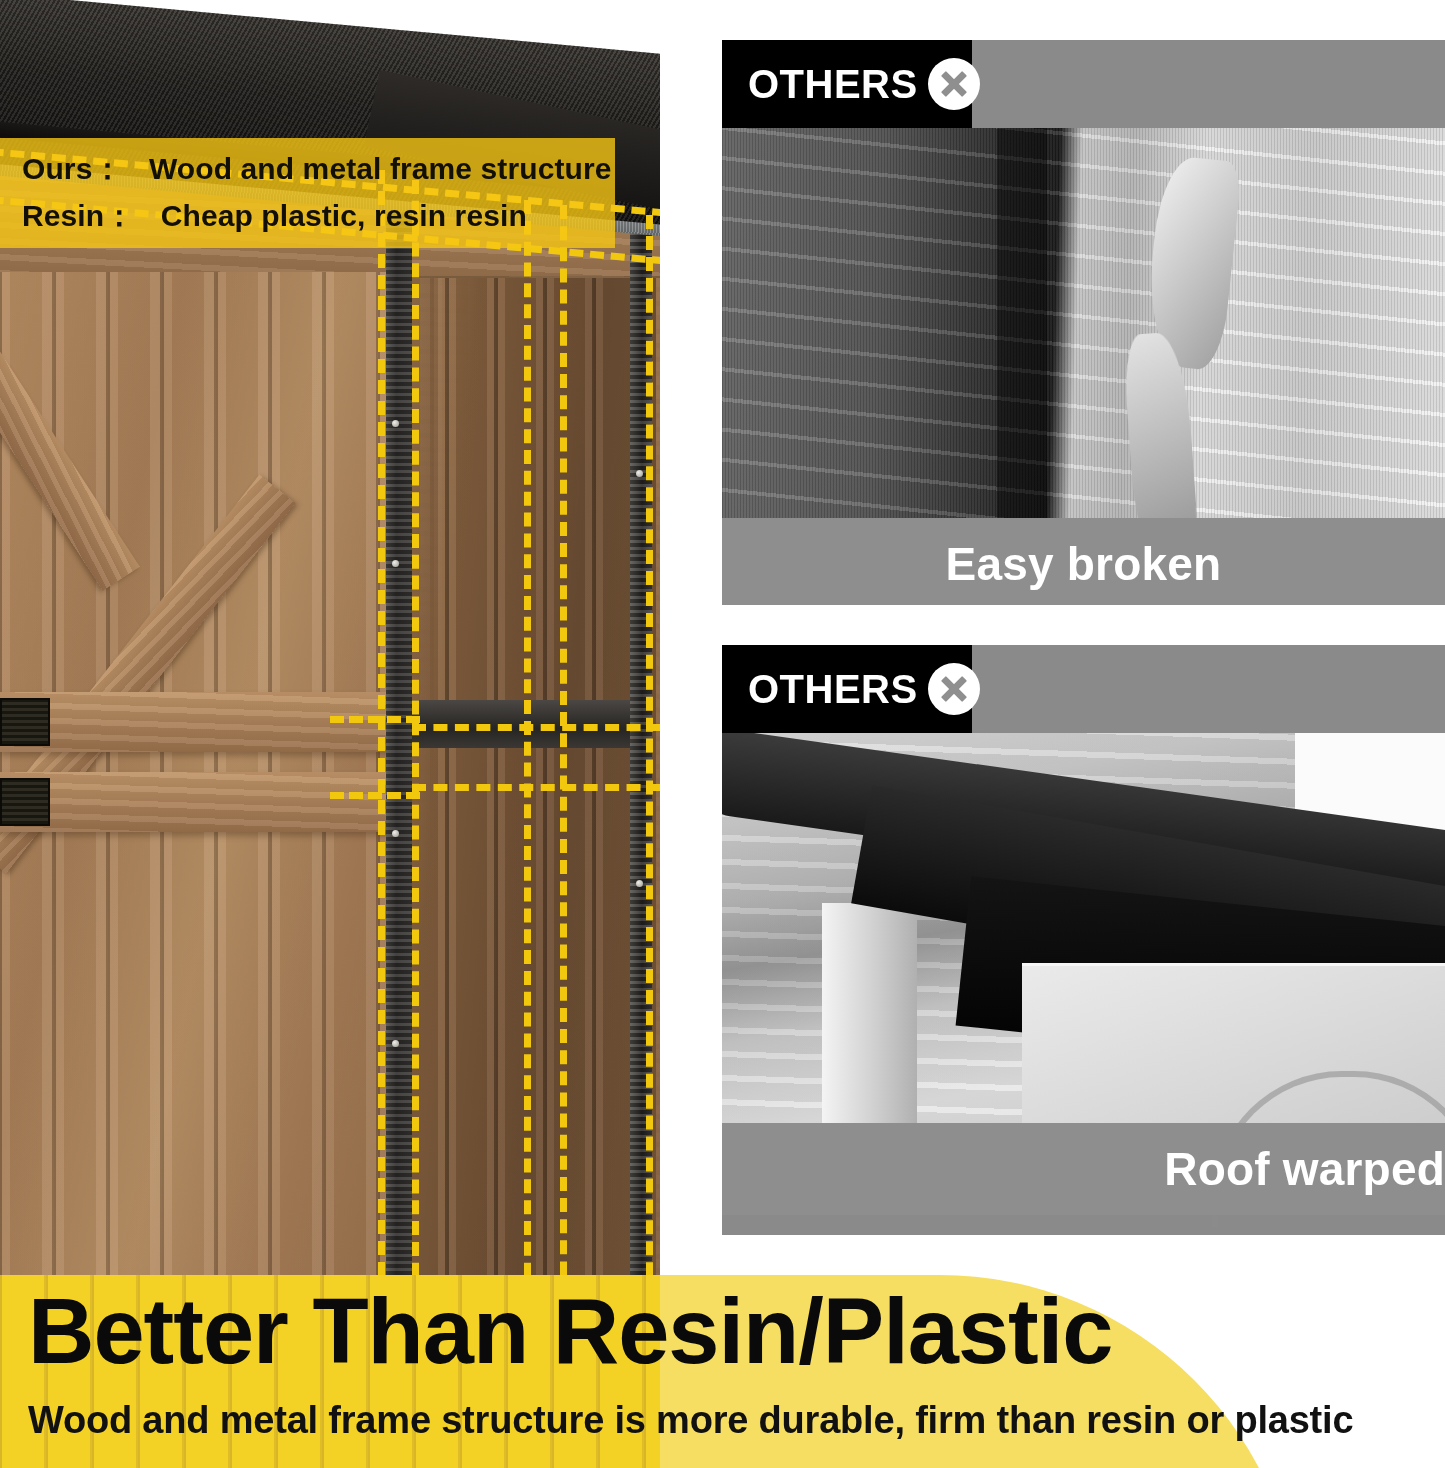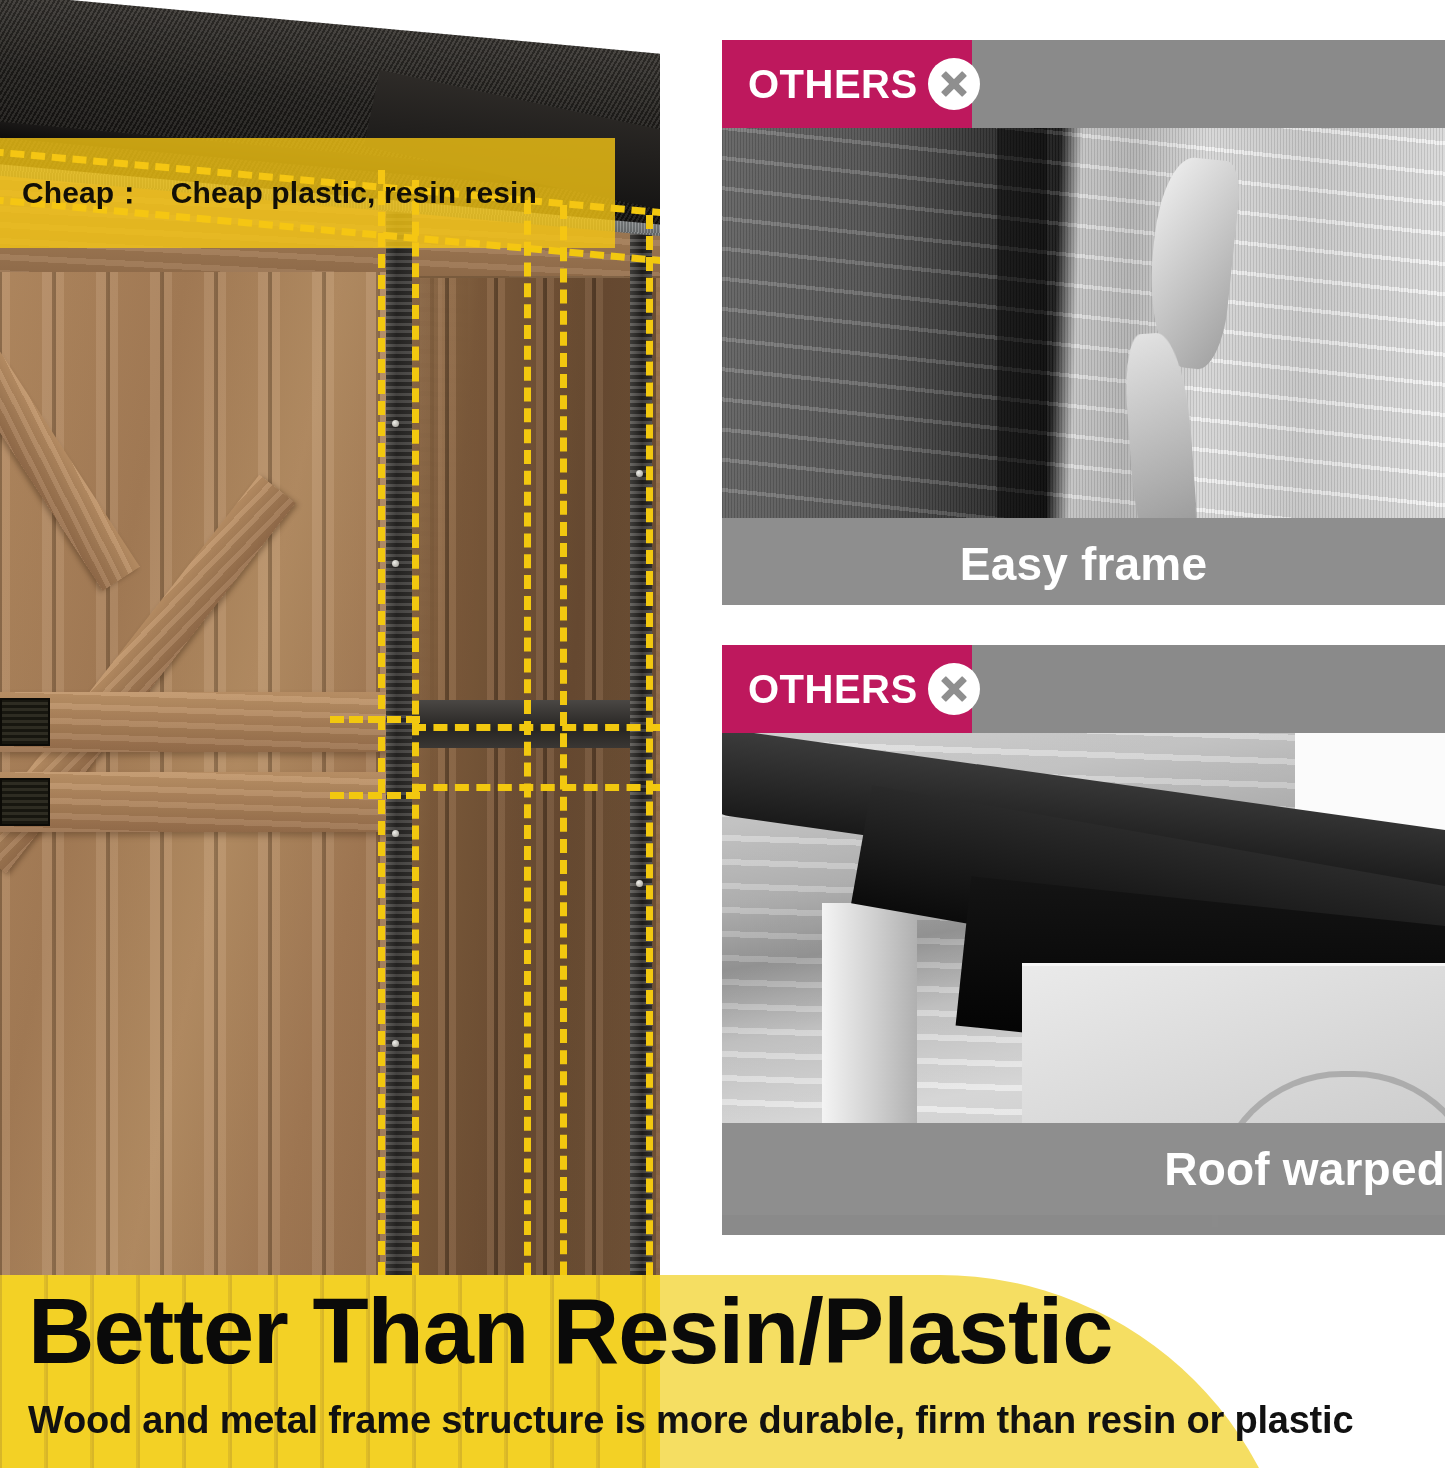--- a/index.html
+++ b/index.html
@@ -122,21 +122,21 @@
         letter-spacing:.1px;line-height:1.56;white-space:nowrap;}
   #ours-band .line .lbl{display:inline-block;min-width:0;}
   #ours-band .line .val{margin-left:18px;}
 
   
   .panel{position:absolute;left:722px;width:723px;overflow:hidden;background:#8a8a8a;}
   #panel-1{top:40px;height:565px;}
   #panel-2{top:645px;height:590px;}
 
   .badge{position:absolute;left:0;top:0;height:88px;width:250px;
-        background:#be185d;display:flex;align-items:center;gap:10px;
+        background:#000000;display:flex;align-items:center;gap:10px;
         padding-left:26px;box-sizing:border-box;z-index:4;}
   .badge .txt{color:#ffffff;font-size:40px;font-weight:700;letter-spacing:.5px;
         line-height:1;}
   .badge .xmark{width:52px;height:52px;border-radius:50%;background:#ffffff;
         position:relative;flex:none;}
   .badge .xmark::before,.badge .xmark::after{content:"";position:absolute;
         left:50%;top:50%;width:30px;height:7px;background:#8f8f8f;border-radius:1px;
         transform-origin:50% 50%;}
   .badge .xmark::before{transform:translate(-50%,-50%) rotate(45deg);}
   .badge .xmark::after{transform:translate(-50%,-50%) rotate(-45deg);}
@@ -247,37 +247,41 @@
   <div class="dash dash-v" style="left:560px;top:205px;height:1155px;"></div>
   <div class="dash dash-v" style="left:646px;top:215px;height:1145px;"></div>
   <div class="dash dash-h" style="left:330px;top:716px;width:90px;"></div>
   <div class="dash dash-h" style="left:330px;top:792px;width:90px;"></div>
   <div class="dash dash-h" style="left:412px;top:724px;width:250px;"></div>
   <div class="dash dash-h" style="left:412px;top:784px;width:250px;"></div>
   <div class="dash dash-h" style="left:330px;top:1300px;width:320px;"></div>
 
   <div id="ours-band">
     <div class="line">
-      <span class="lbl">Cheap：</span>
+      <span class="lbl">Ours：</span>
+      <span class="val">Wood and metal frame structure</span>
+    </div>
+    <div class="line">
+      <span class="lbl">Resin：</span>
       <span class="val">Cheap plastic, resin resin</span>
     </div>
   </div>
 </div>
 
 <div class="panel" id="panel-1">
   <div class="photo" id="photo-1">
     <div class="crack c1"></div>
     <div class="crack c2"></div>
   </div>
   <div class="badge">
     <span class="txt">OTHERS</span>
     <span class="xmark"></span>
   </div>
   <div class="cap" id="cap-1">
-    <span>Easy frame</span>
+    <span>Easy broken</span>
   </div>
 </div>
 
 <div class="panel" id="panel-2">
   <div class="photo" id="photo-2">
     <div class="sky2"></div>
     <div class="pillar"></div>
     <div class="warp w1"></div>
     <div class="warp w2"></div>
     <div class="warp w3"></div>

